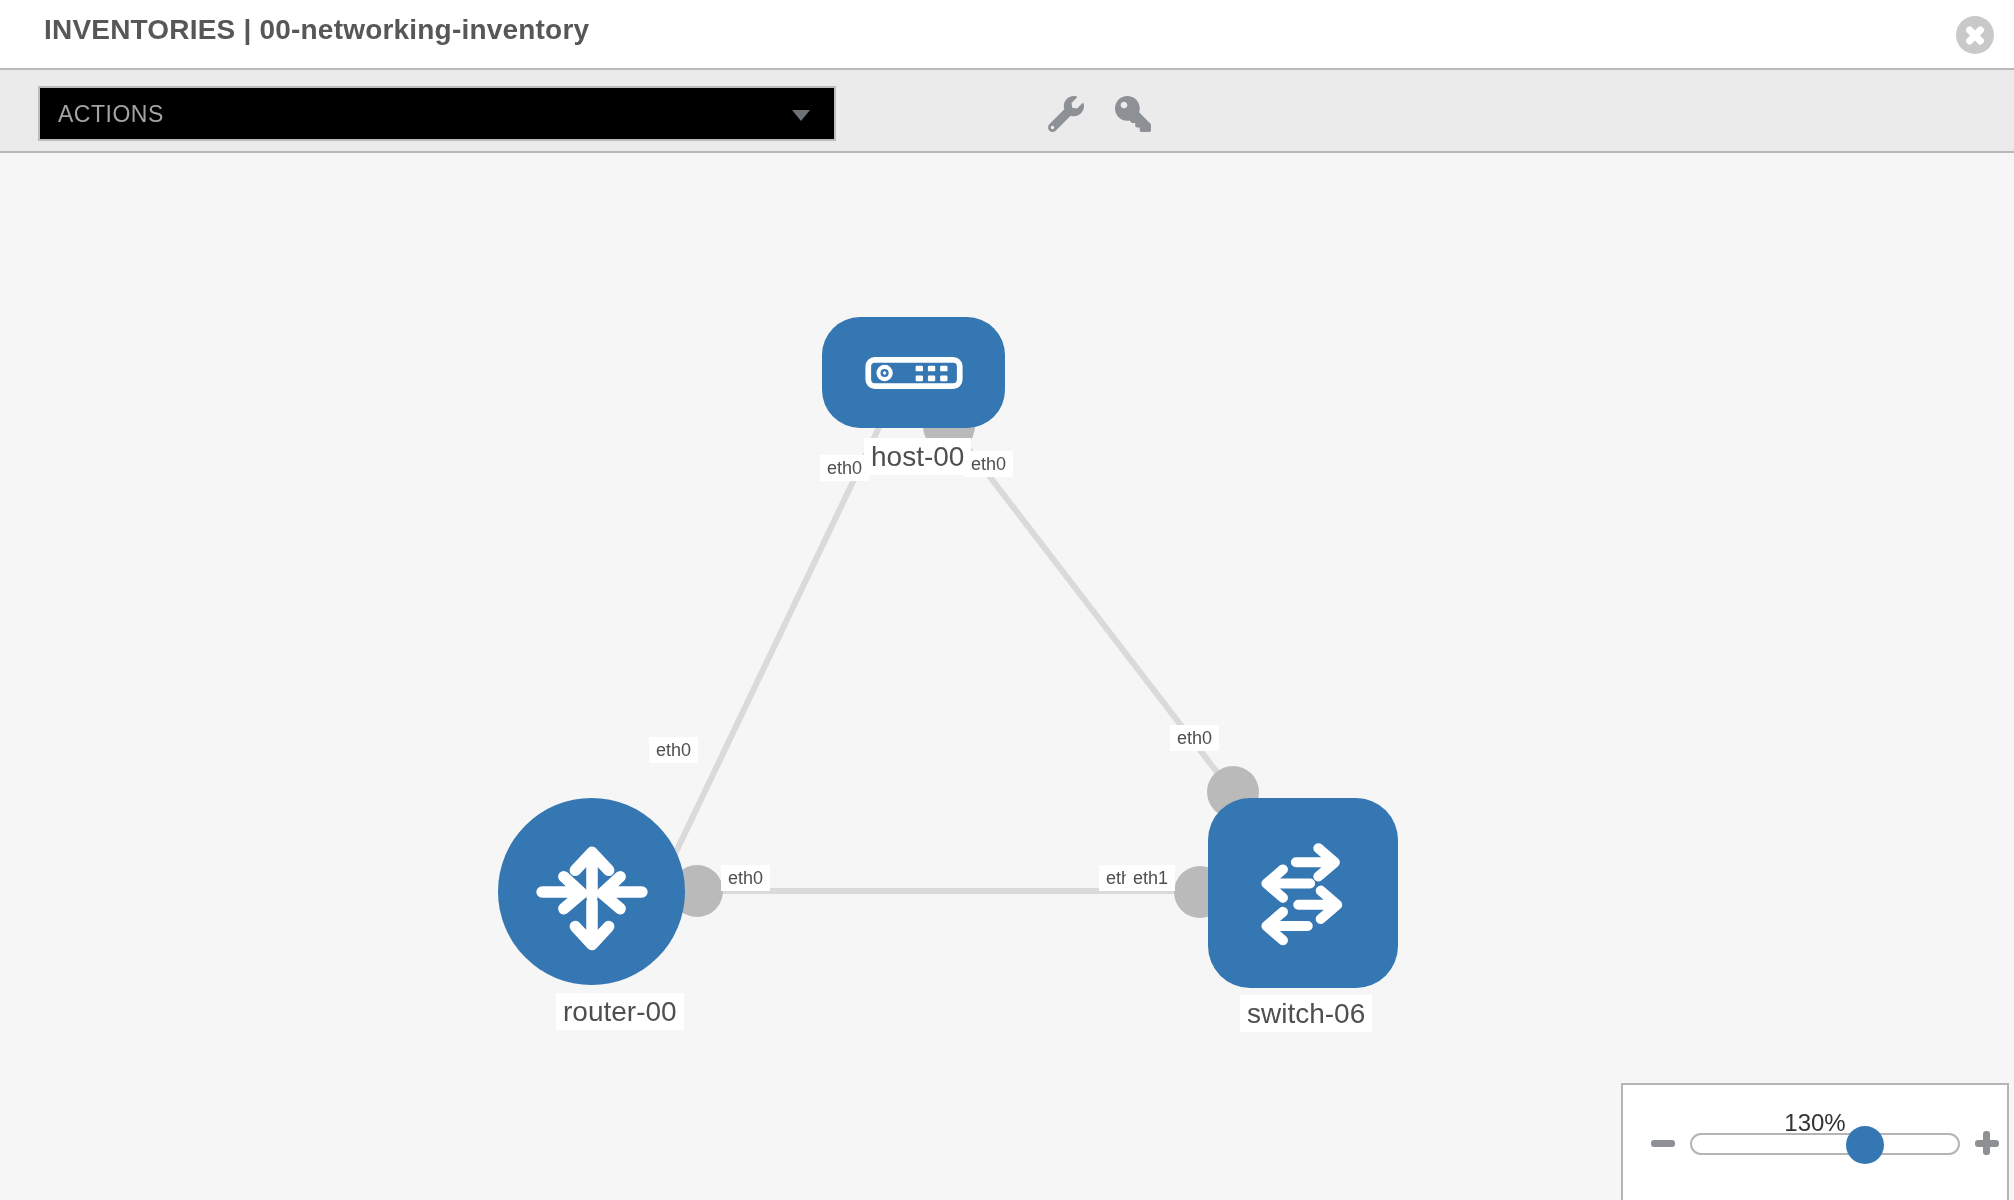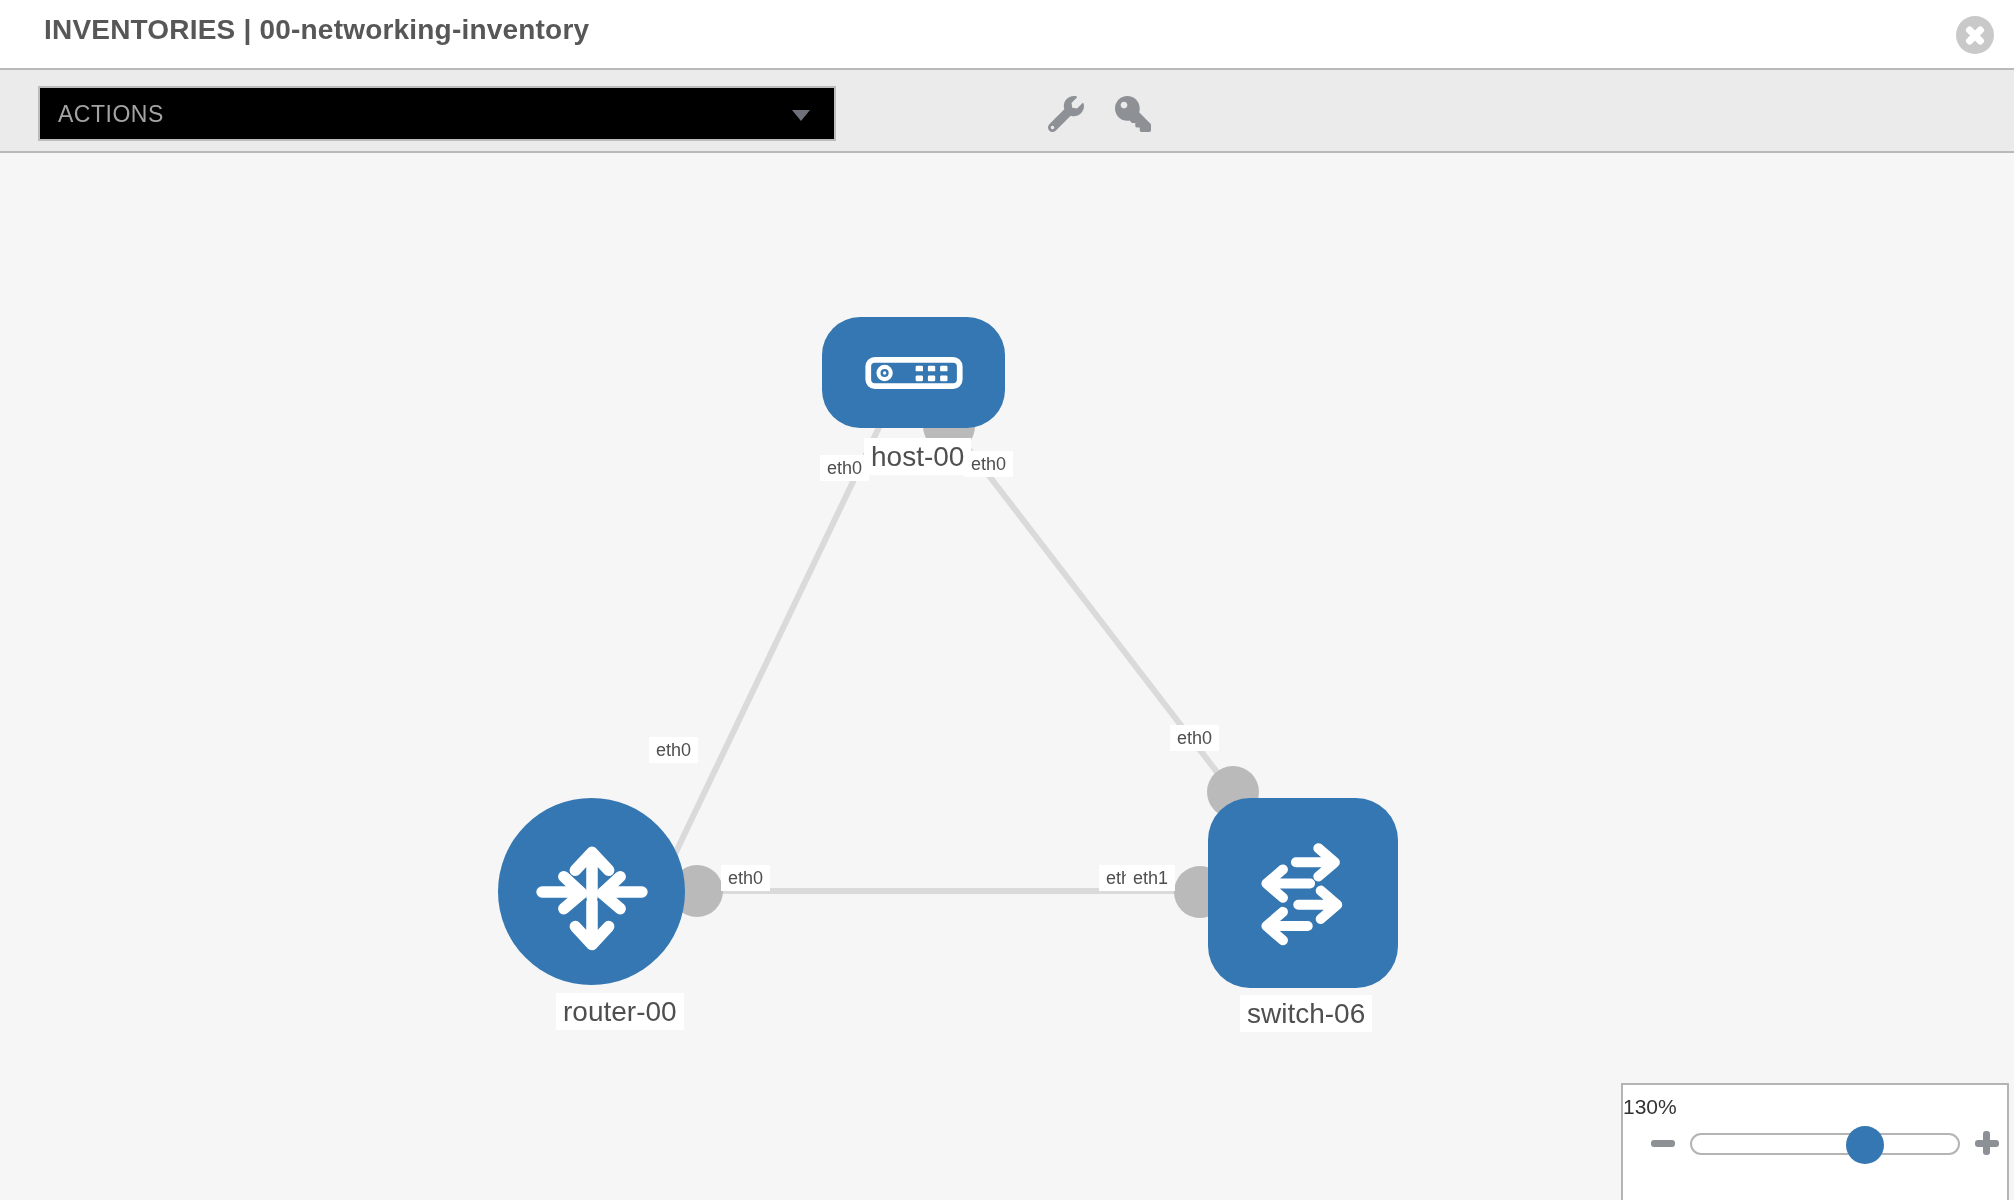--- a/index.html
+++ b/index.html
@@ -45,21 +45,21 @@
   .eth-router-top{left:649px;top:584px;}
   .eth-link-router{left:721px;top:712px;}
   .eth-switch-top{left:1170px;top:572px;}
   .eth-overlap{position:absolute;left:1099px;top:712px;width:110px;height:32px;}
   .eth-overlap .chip{top:0;}
   .eth-overlap .back{left:0;}
   .eth-overlap .front{left:27px;}
   
   .zoom-panel{position:absolute;left:1621px;top:930px;width:388px;height:150px;background:#fff;
     border:2px solid #b4b4b4;box-sizing:border-box;}
-  .zoom-level{position:absolute;left:0;top:10px;width:100%;text-align:left;font-size:21px;color:#333;}
+  .zoom-level{position:absolute;left:0;top:24px;width:100%;text-align:center;font-size:24px;color:#333;}
   .zoom-minus,.zoom-plus{position:absolute;top:44px;width:28px;height:28px;cursor:pointer;}
   .zoom-minus{left:26px;}
   .zoom-plus{left:350px;}
   .hbar{position:absolute;left:2px;top:11px;width:24px;height:7px;background:#8d9196;border-radius:3px;}
   .vbar{position:absolute;left:10px;top:2px;width:7px;height:24px;background:#8d9196;border-radius:3px;}
   .zoom-track{position:absolute;left:67px;top:48px;width:270px;height:22px;background:#fff;
     border:2px solid #b4b4b4;border-radius:12px;box-sizing:border-box;cursor:pointer;}
   .zoom-thumb{position:absolute;left:154px;top:-9px;width:38px;height:38px;border-radius:50%;background:#3577b2;cursor:grab;}
 </style>
 </head>

